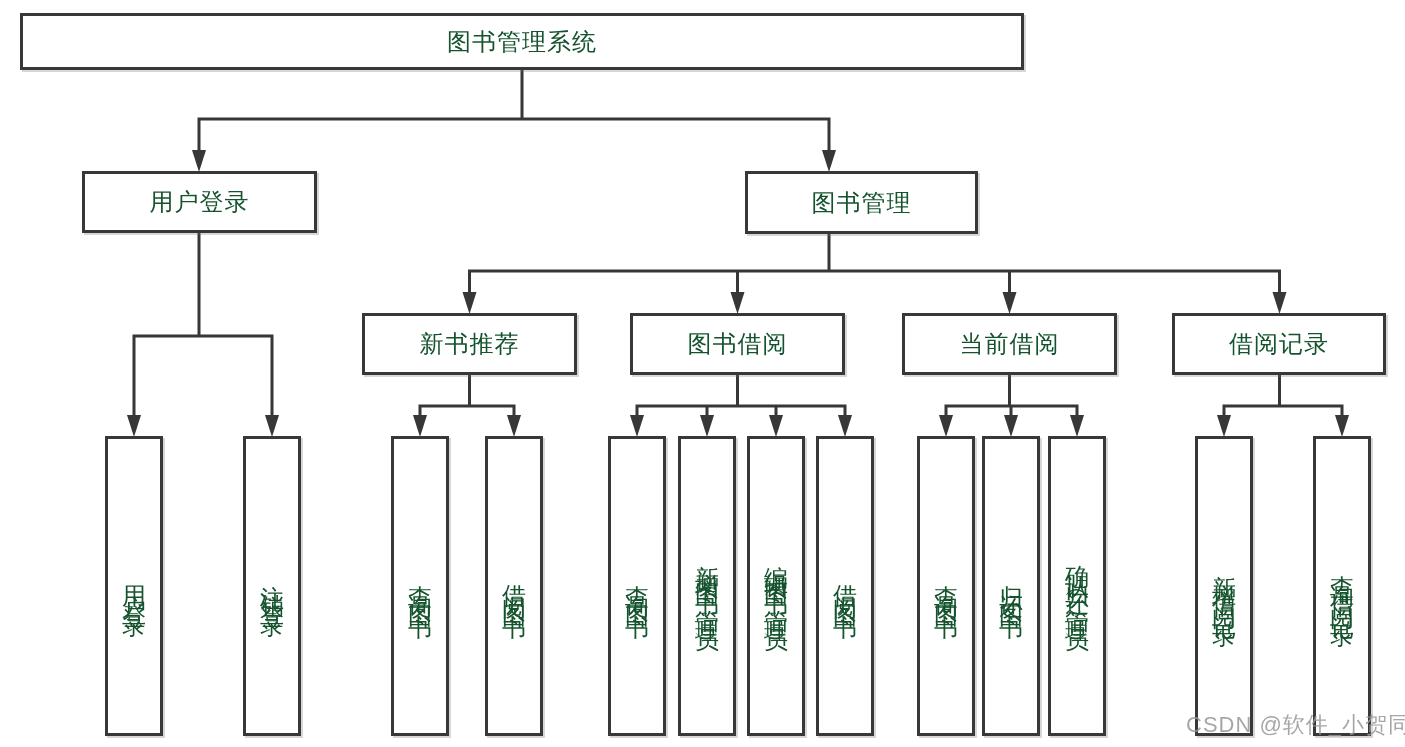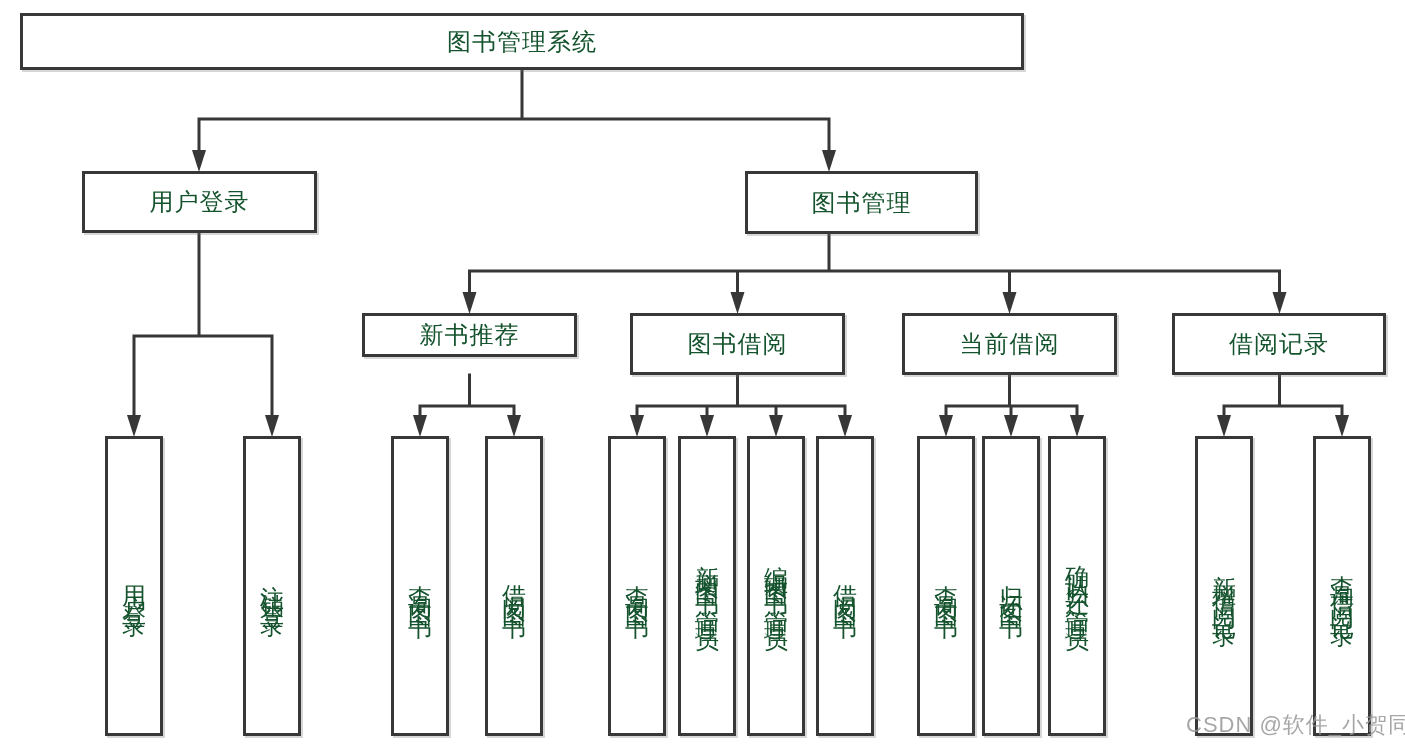--- a/index.html
+++ b/index.html
@@ -91,21 +91,21 @@
       <polygon points="1217,415 1231,415 1224,437"></polygon>
       <polygon points="1335,415 1349,415 1342,437"></polygon>
     </g>
   </svg>
 
   <div class="node" style="left:20px; top:13px; width:1004px; height:57px;">图书管理系统</div>
 
   <div class="node" style="left:82px; top:171px; width:235px; height:62px;">用户登录</div>
   <div class="node" style="left:713px; top:171px; width:233px; height:63px;margin-left:32px;">图书管理</div>
 
-  <div class="node" style="left:362px; top:313px; width:215px; height:44px;">新书推荐</div>
+  <div class="node" style="left:362px; top:313px; width:215px; height:62px;">新书推荐</div>
   <div class="node" style="left:902px; top:313px; width:215px; height:62px;">当前借阅</div>
   <div class="node" style="left:630px; top:313px; width:215px; height:62px;">图书借阅</div>
   <div class="node" style="left:1172px; top:313px; width:214px; height:62px;">借阅记录</div>
 
   <div class="node leaf" style="left:105px; top:436px; width:58px; height:300px;">用户登录</div>
   <div class="node leaf" style="left:243px; top:436px; width:58px; height:300px;">注销登录</div>
 
   <div class="node leaf" style="left:391px; top:436px; width:58px; height:300px;">查询图书</div>
   <div class="node leaf" style="left:485px; top:436px; width:58px; height:300px;">借阅图书</div>
 

